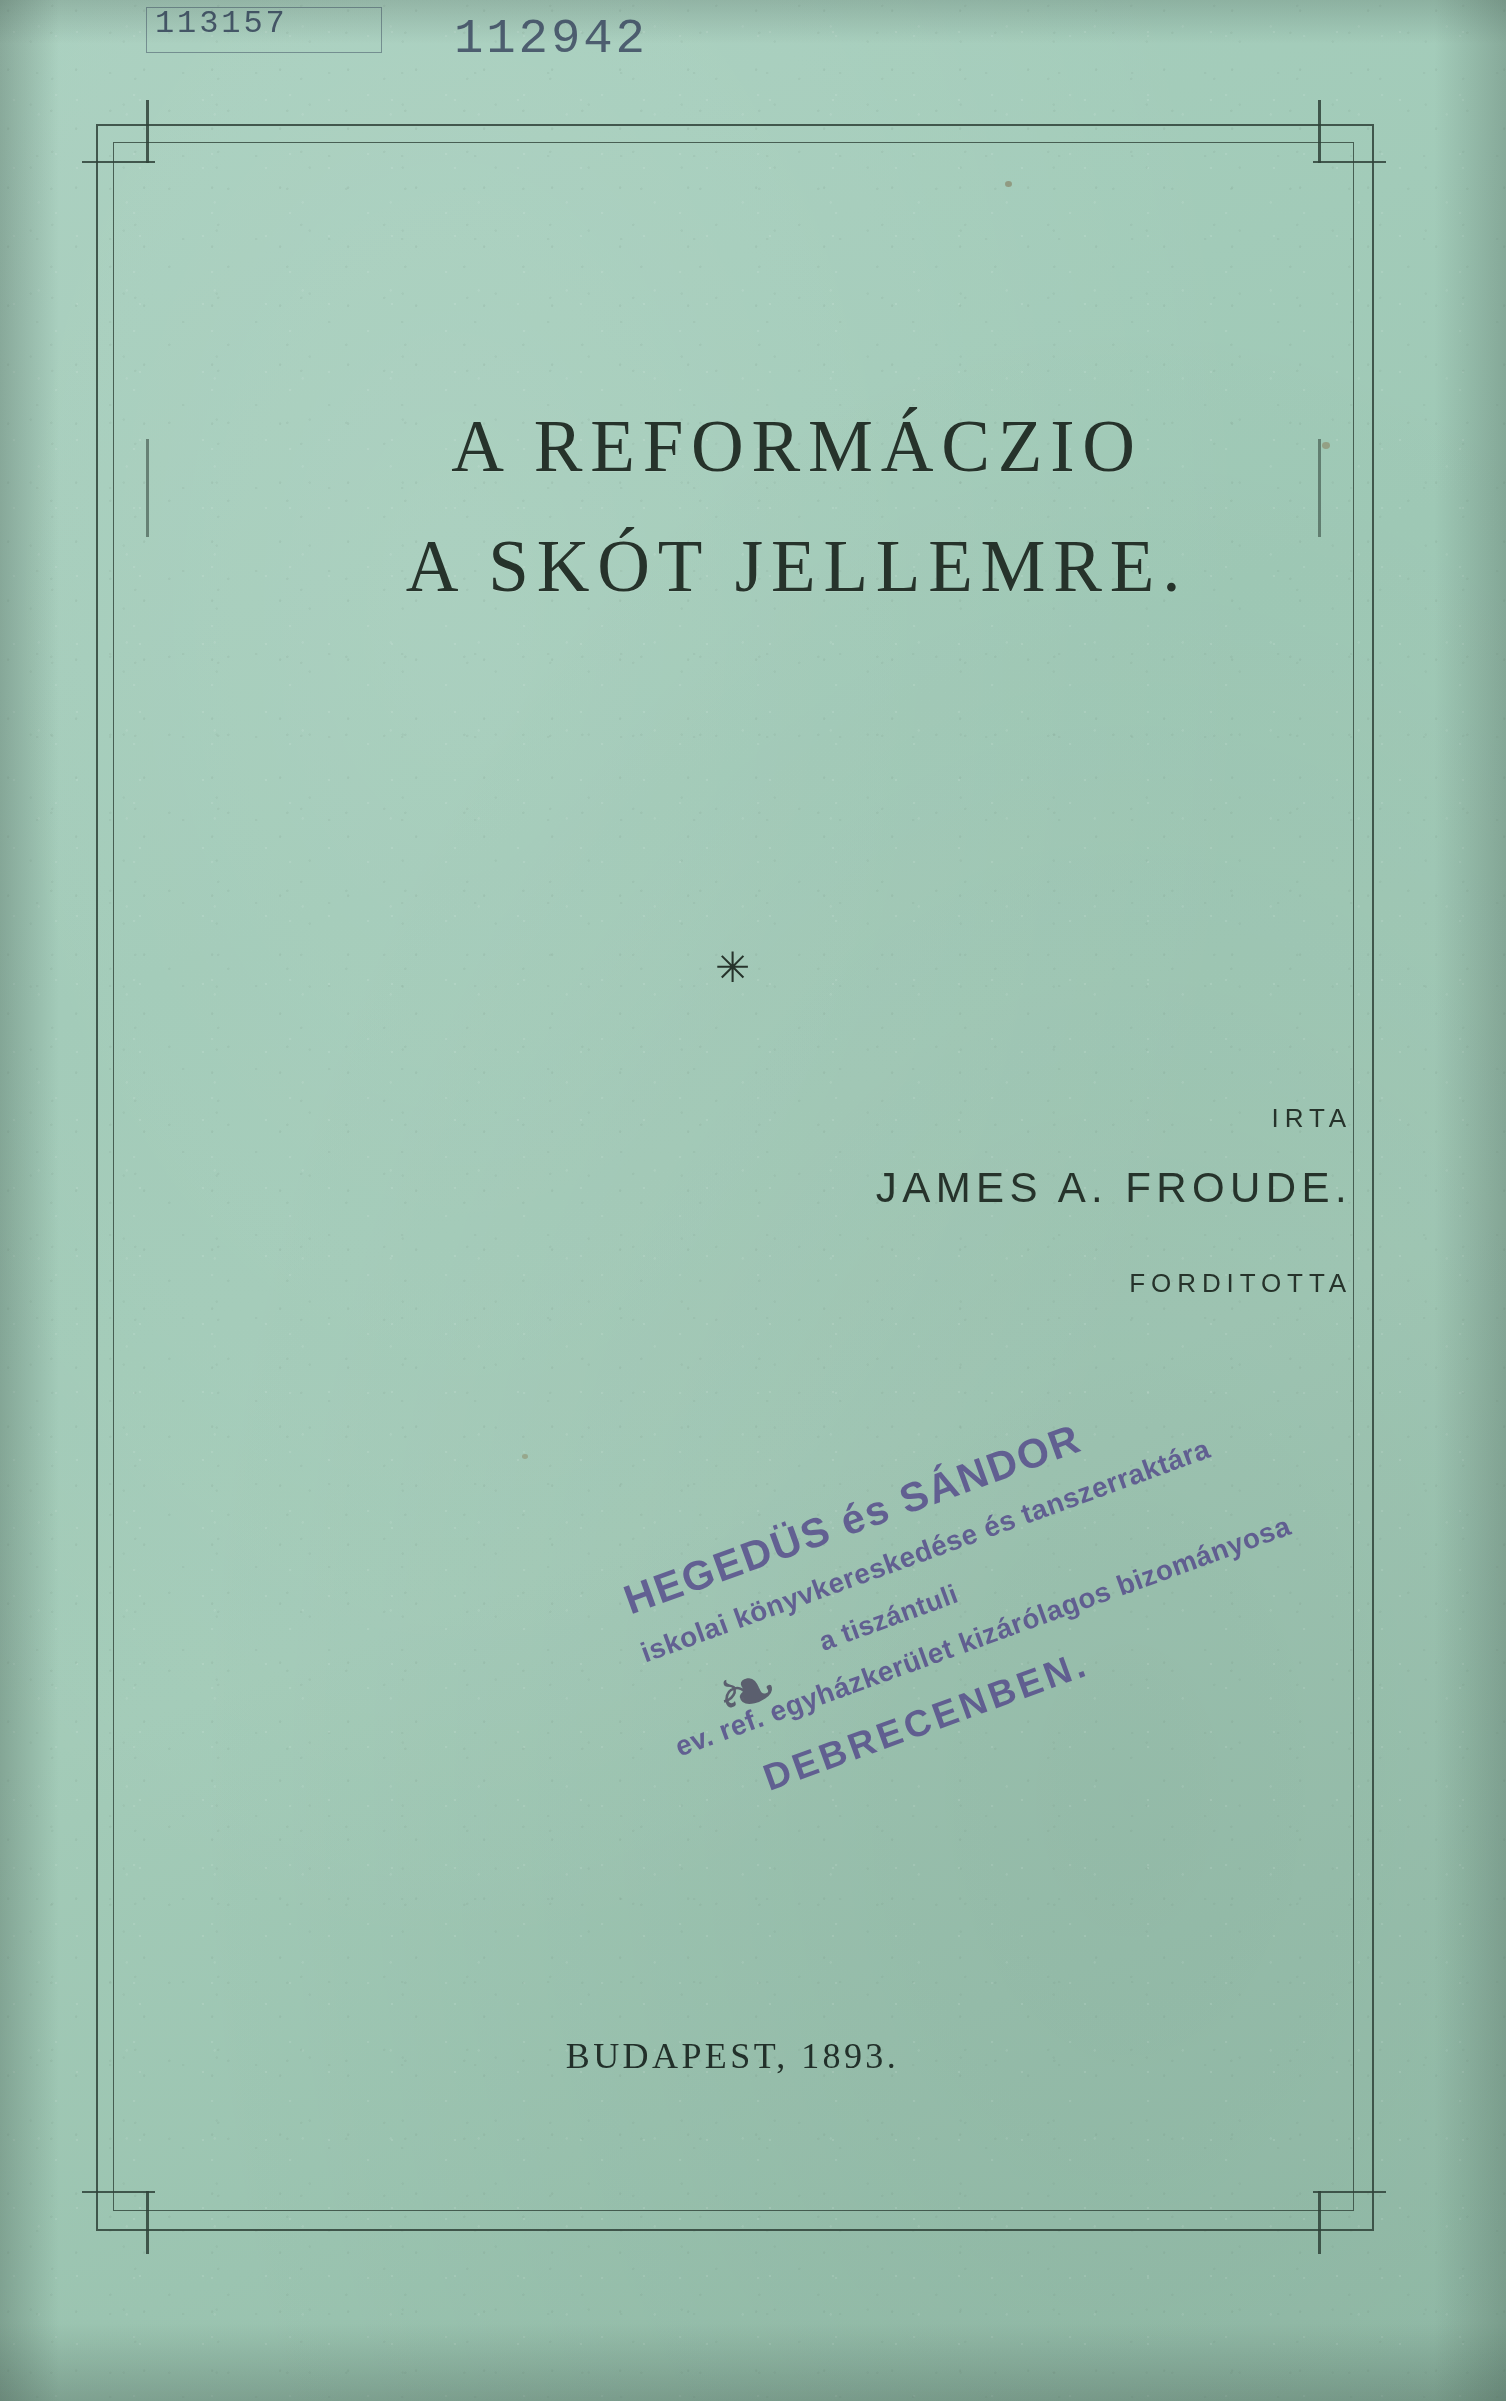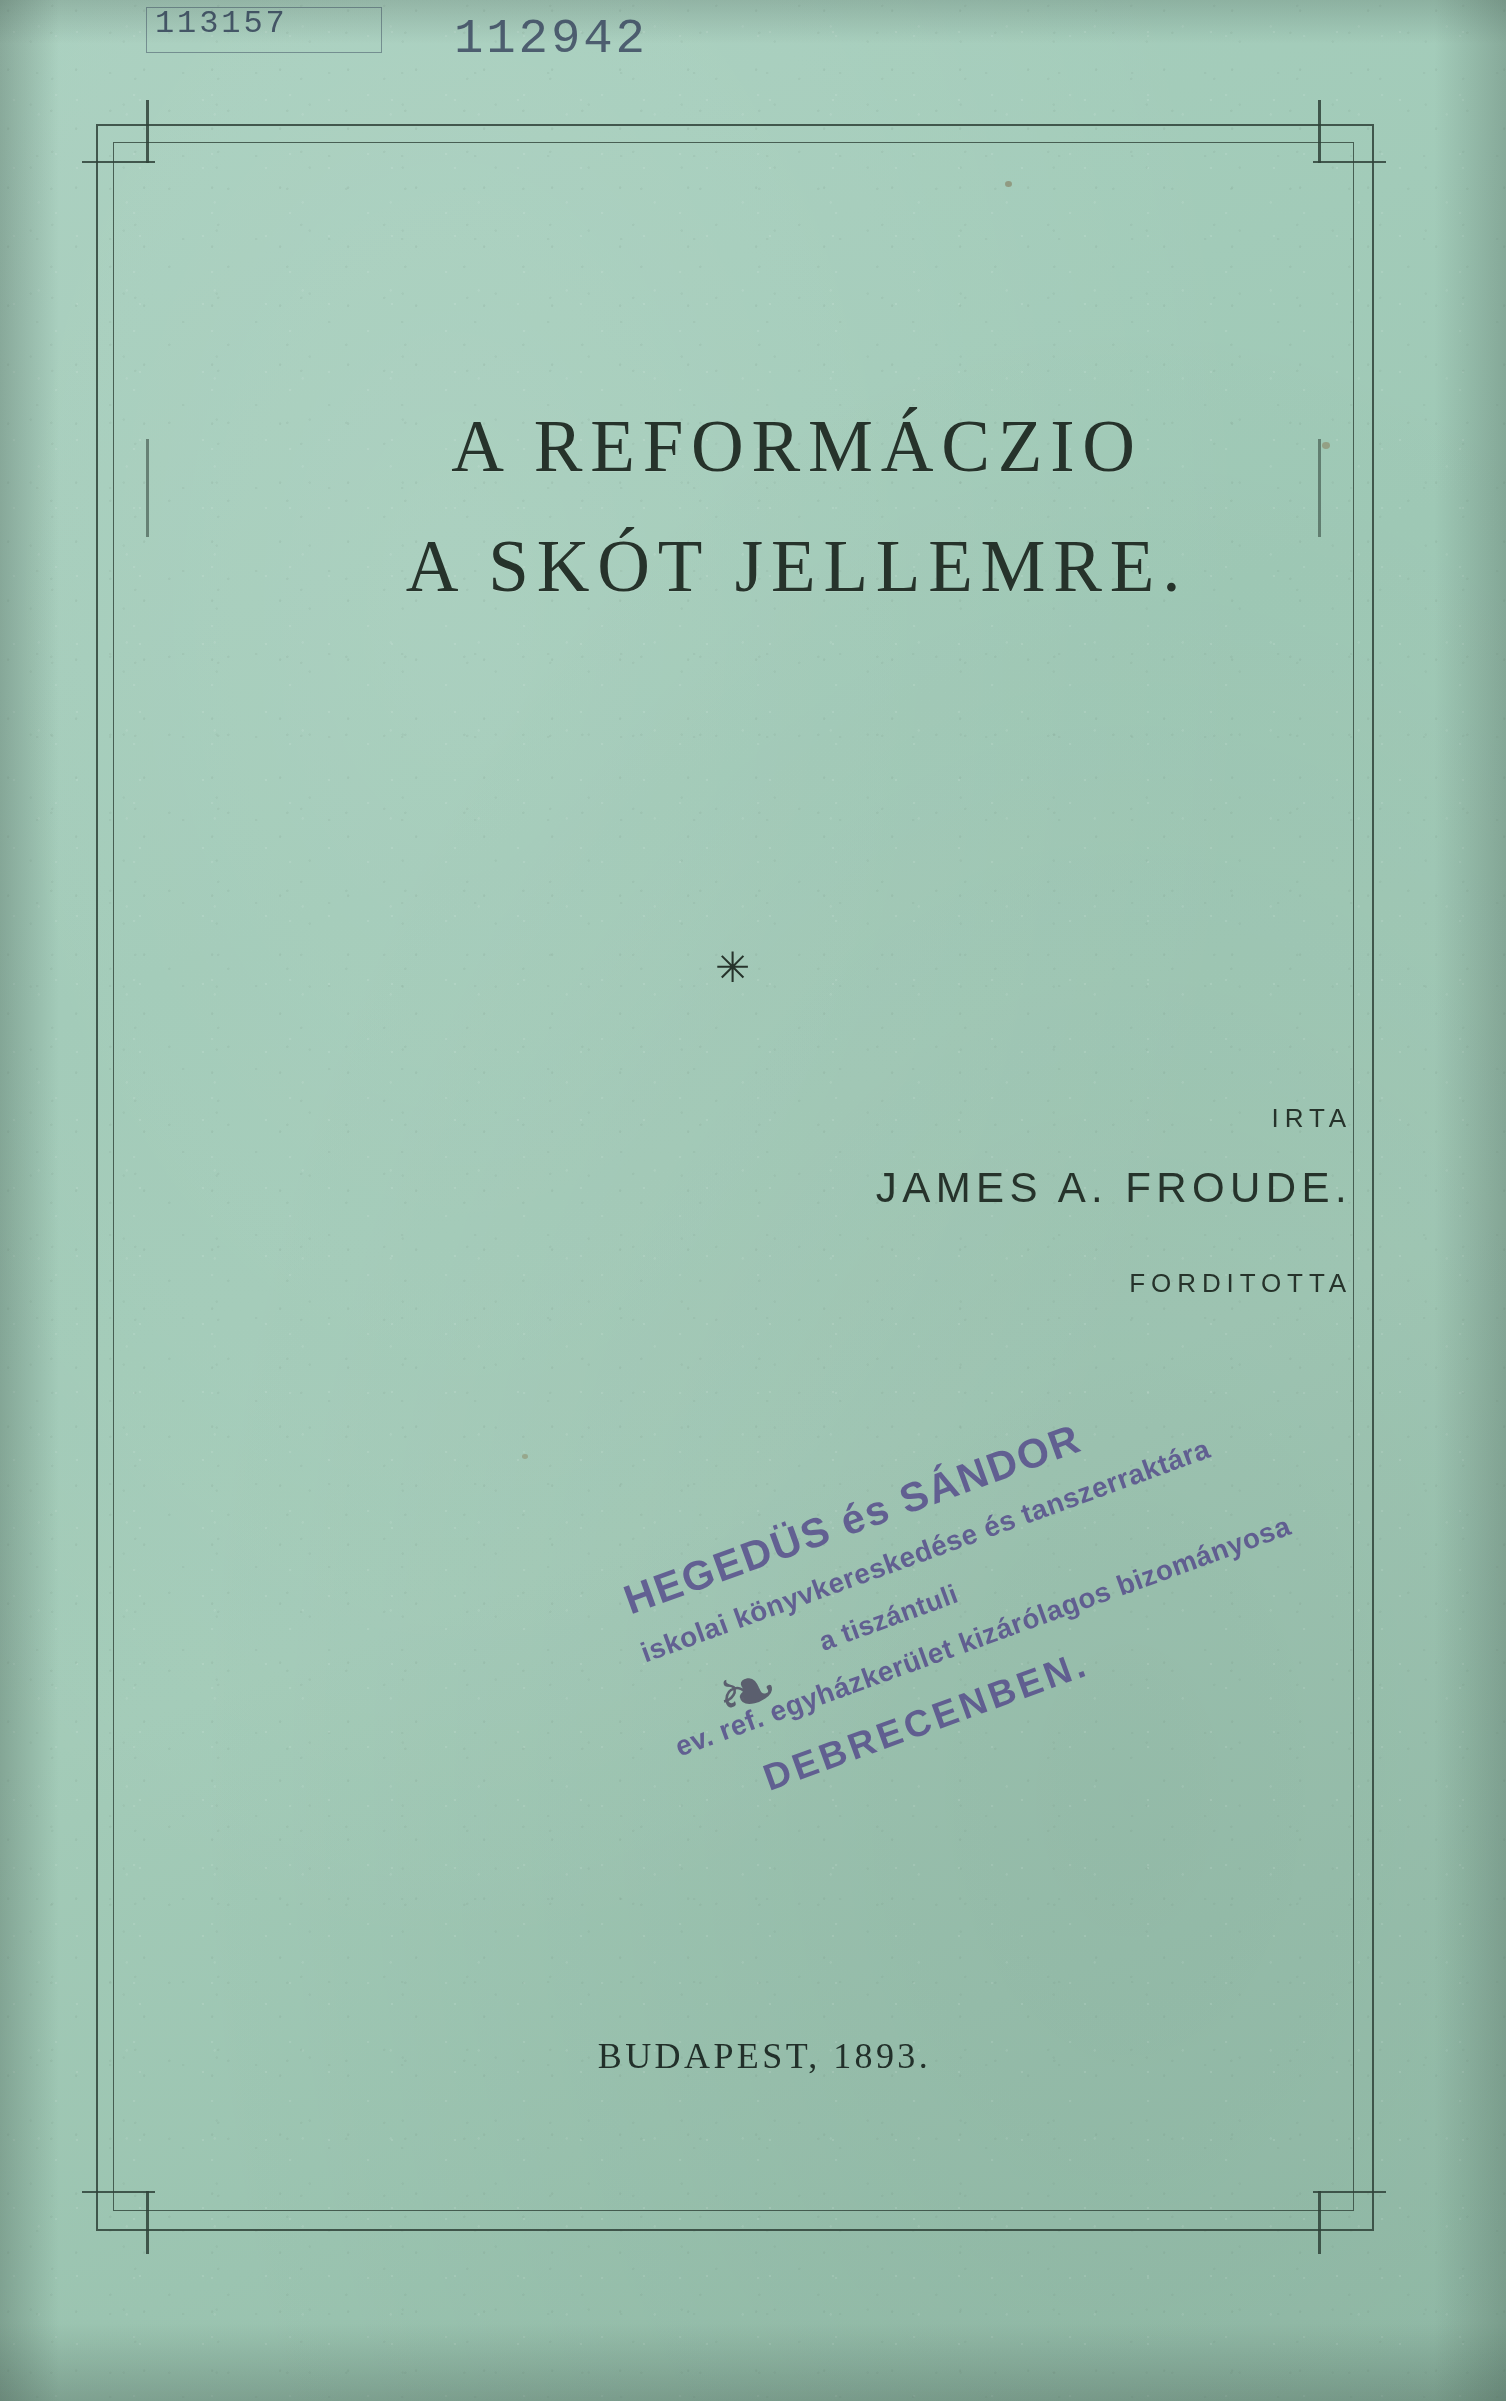--- a/index.html
+++ b/index.html
@@ -206,21 +206,20 @@
   }
 
   
   .imprint {
     position: absolute;
     left: 113px;
     top: 2035px;
     width: 1239px;
     text-align: center;
     color: #22302a;
-    padding-left: 32px;
   }
   .imprint .city {
     font-family: "Liberation Serif", serif;
     font-size: 36px;
     letter-spacing: 3.4px;
     margin-bottom: 21.5px;
   }
   .imprint .publisher {
     font-family: "Liberation Serif", serif;
     font-size: 35px;

